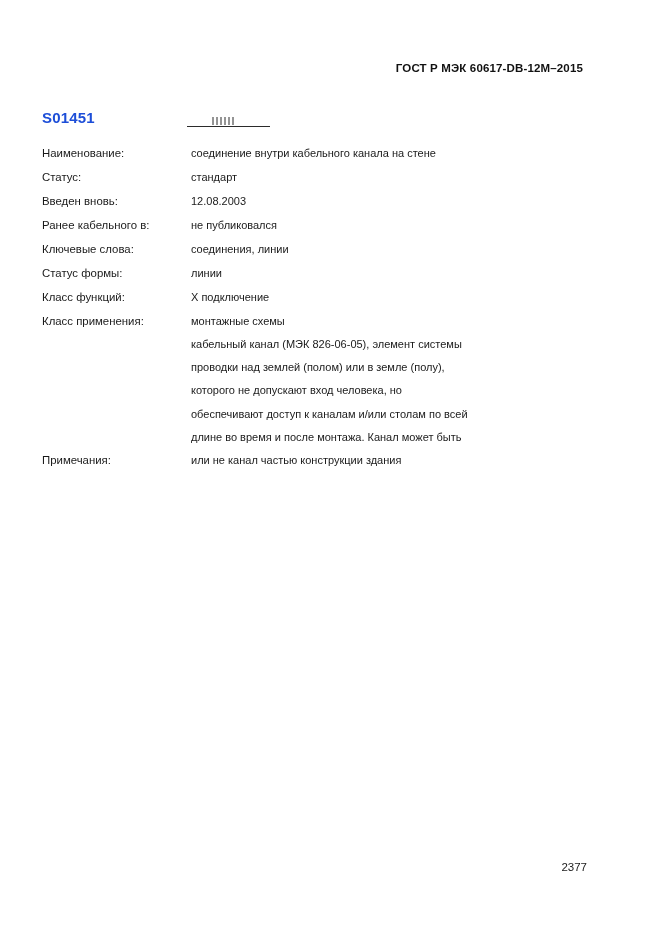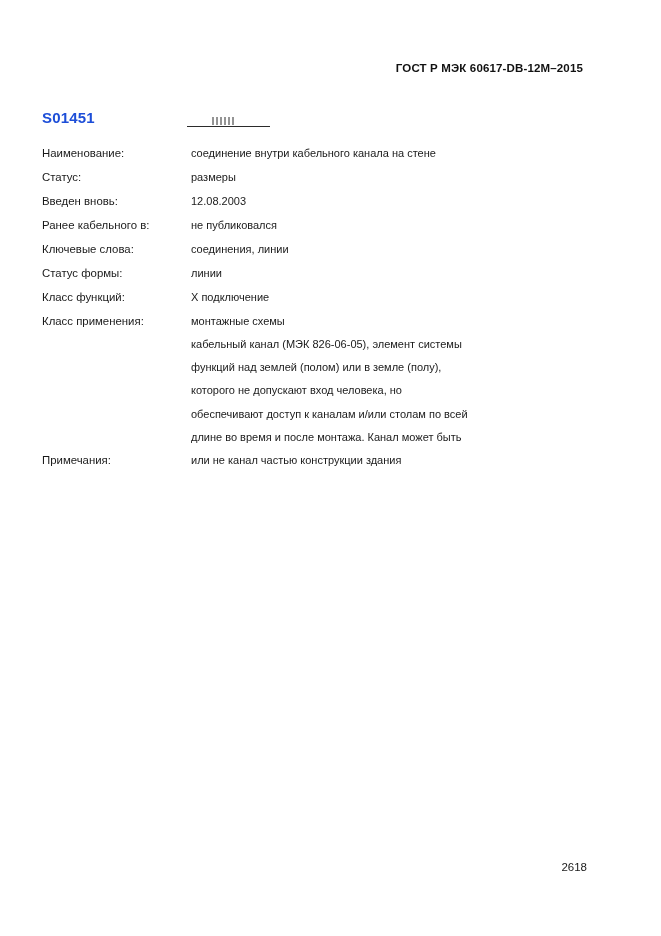--- a/index.html
+++ b/index.html
@@ -122,21 +122,21 @@
 
   <div class="props">
 
     <div class="prop-row">
       <div class="prop-label">Наименование:</div>
       <div class="prop-value">соединение внутри кабельного канала на стене</div>
     </div>
 
     <div class="prop-row">
       <div class="prop-label">Статус:</div>
-      <div class="prop-value">размеры</div>
+      <div class="prop-value">стандарт</div>
     </div>
 
     <div class="prop-row">
       <div class="prop-label">Введен вновь:</div>
       <div class="prop-value">12.08.2003</div>
     </div>
 
     <div class="prop-row">
       <div class="prop-label">Ранее кабельного в:</div>
       <div class="prop-value">не публиковался</div>
@@ -159,25 +159,25 @@
 
     <div class="prop-row">
       <div class="prop-label">Класс применения:</div>
       <div class="prop-value">монтажные схемы</div>
     </div>
 
     <div class="prop-row">
       <div class="prop-label">Примечания:</div>
       <div class="prop-value notes">
         <span class="note-line">кабельный канал (МЭК 826-06-05), элемент системы</span>
-        <span class="note-line">функций над землей (полом) или в земле (полу),</span>
+        <span class="note-line">проводки над землей (полом) или в земле (полу),</span>
         <span class="note-line">которого не допускают вход человека, но</span>
         <span class="note-line">обеспечивают доступ к каналам и/или столам по всей</span>
         <span class="note-line">длине во время и после монтажа. Канал может быть</span>
         <span class="note-line">или не канал частью конструкции здания</span>
       </div>
     </div>
 
   </div>
 
-  <div class="page-number">2618</div>
+  <div class="page-number">2377</div>
 
 </div>
 
 </body></html>

